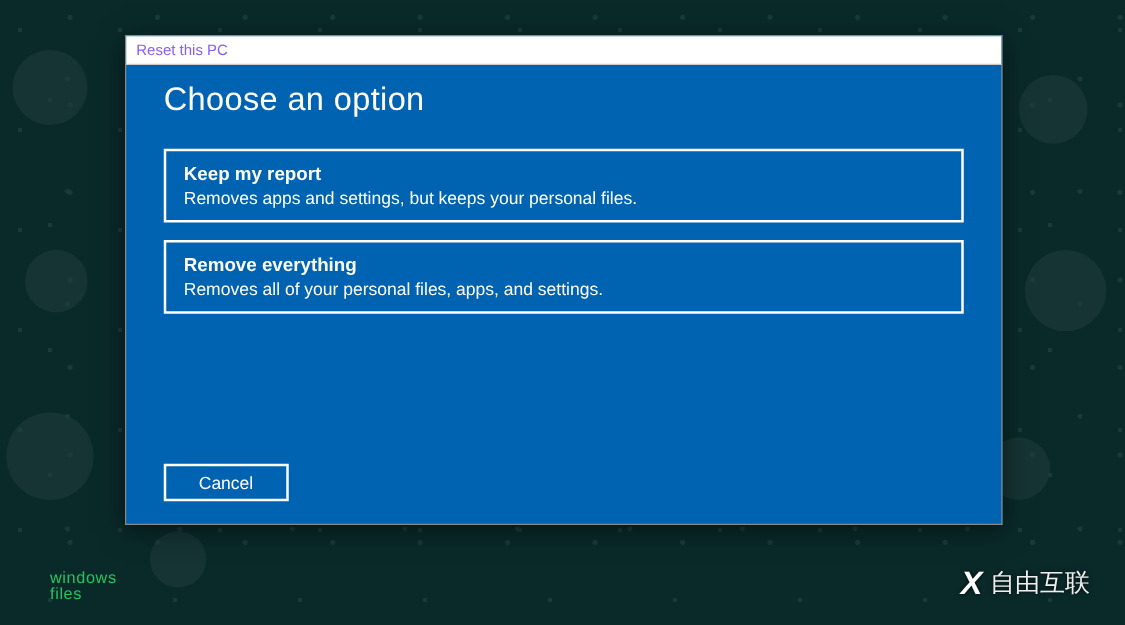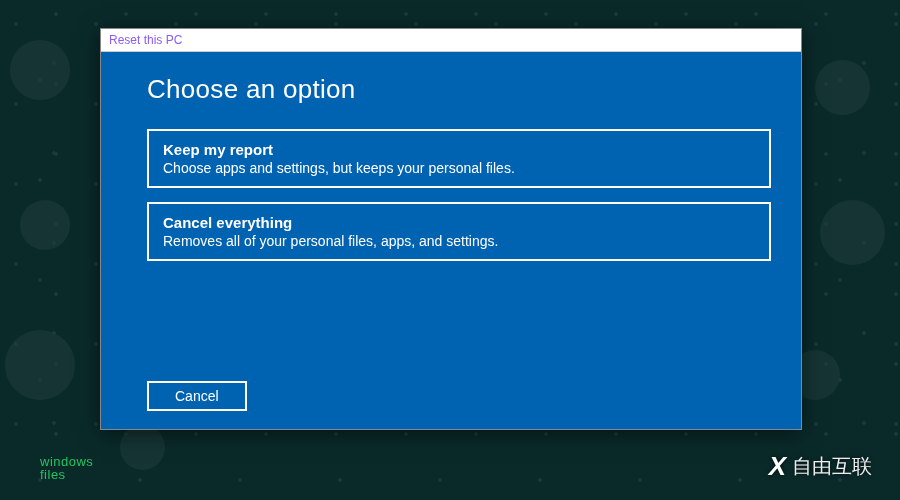--- a/index.html
+++ b/index.html
@@ -39,23 +39,22 @@
       box-shadow: 0 4px 20px rgba(0,0,0,0.5);
     }
     .titlebar {
       background: #fff;
       color: #8b5cf6;
       font-size: 12px;
       padding: 4px 8px;
       border-bottom: 1px solid #ccc;
     }
     .dialog-body {
-      padding: 22px 30px 18px 30px;
+      padding: 12px 30px 18px 30px;
       color: #fff;
-      margin-left: 16px;
     }
     .heading {
       font-size: 26px;
       font-weight: 300;
       margin-bottom: 24px;
       letter-spacing: 0.3px;
     }
     .option {
       border: 2px solid #fff;
       padding: 10px 14px;
@@ -131,25 +130,25 @@
 
 <div class="dialog">
   <div class="titlebar">
     <span>Reset this PC</span>
   </div>
   <div class="dialog-body">
     <div class="heading">Choose an option</div>
 
     <div class="option">
       <div class="option-title">Keep my report</div>
-      <div class="option-desc">Choose apps and settings, but keeps your personal files.</div>
+      <div class="option-desc">Removes apps and settings, but keeps your personal files.</div>
     </div>
 
     <div class="option">
-      <div class="option-title">Cancel everything</div>
+      <div class="option-title">Remove everything</div>
       <div class="option-desc">Removes all of your personal files, apps, and settings.</div>
     </div>
 
     <div class="spacer"></div>
 
     <div class="footer">
       <button class="btn">Cancel</button>
     </div>
   </div>
 </div>

